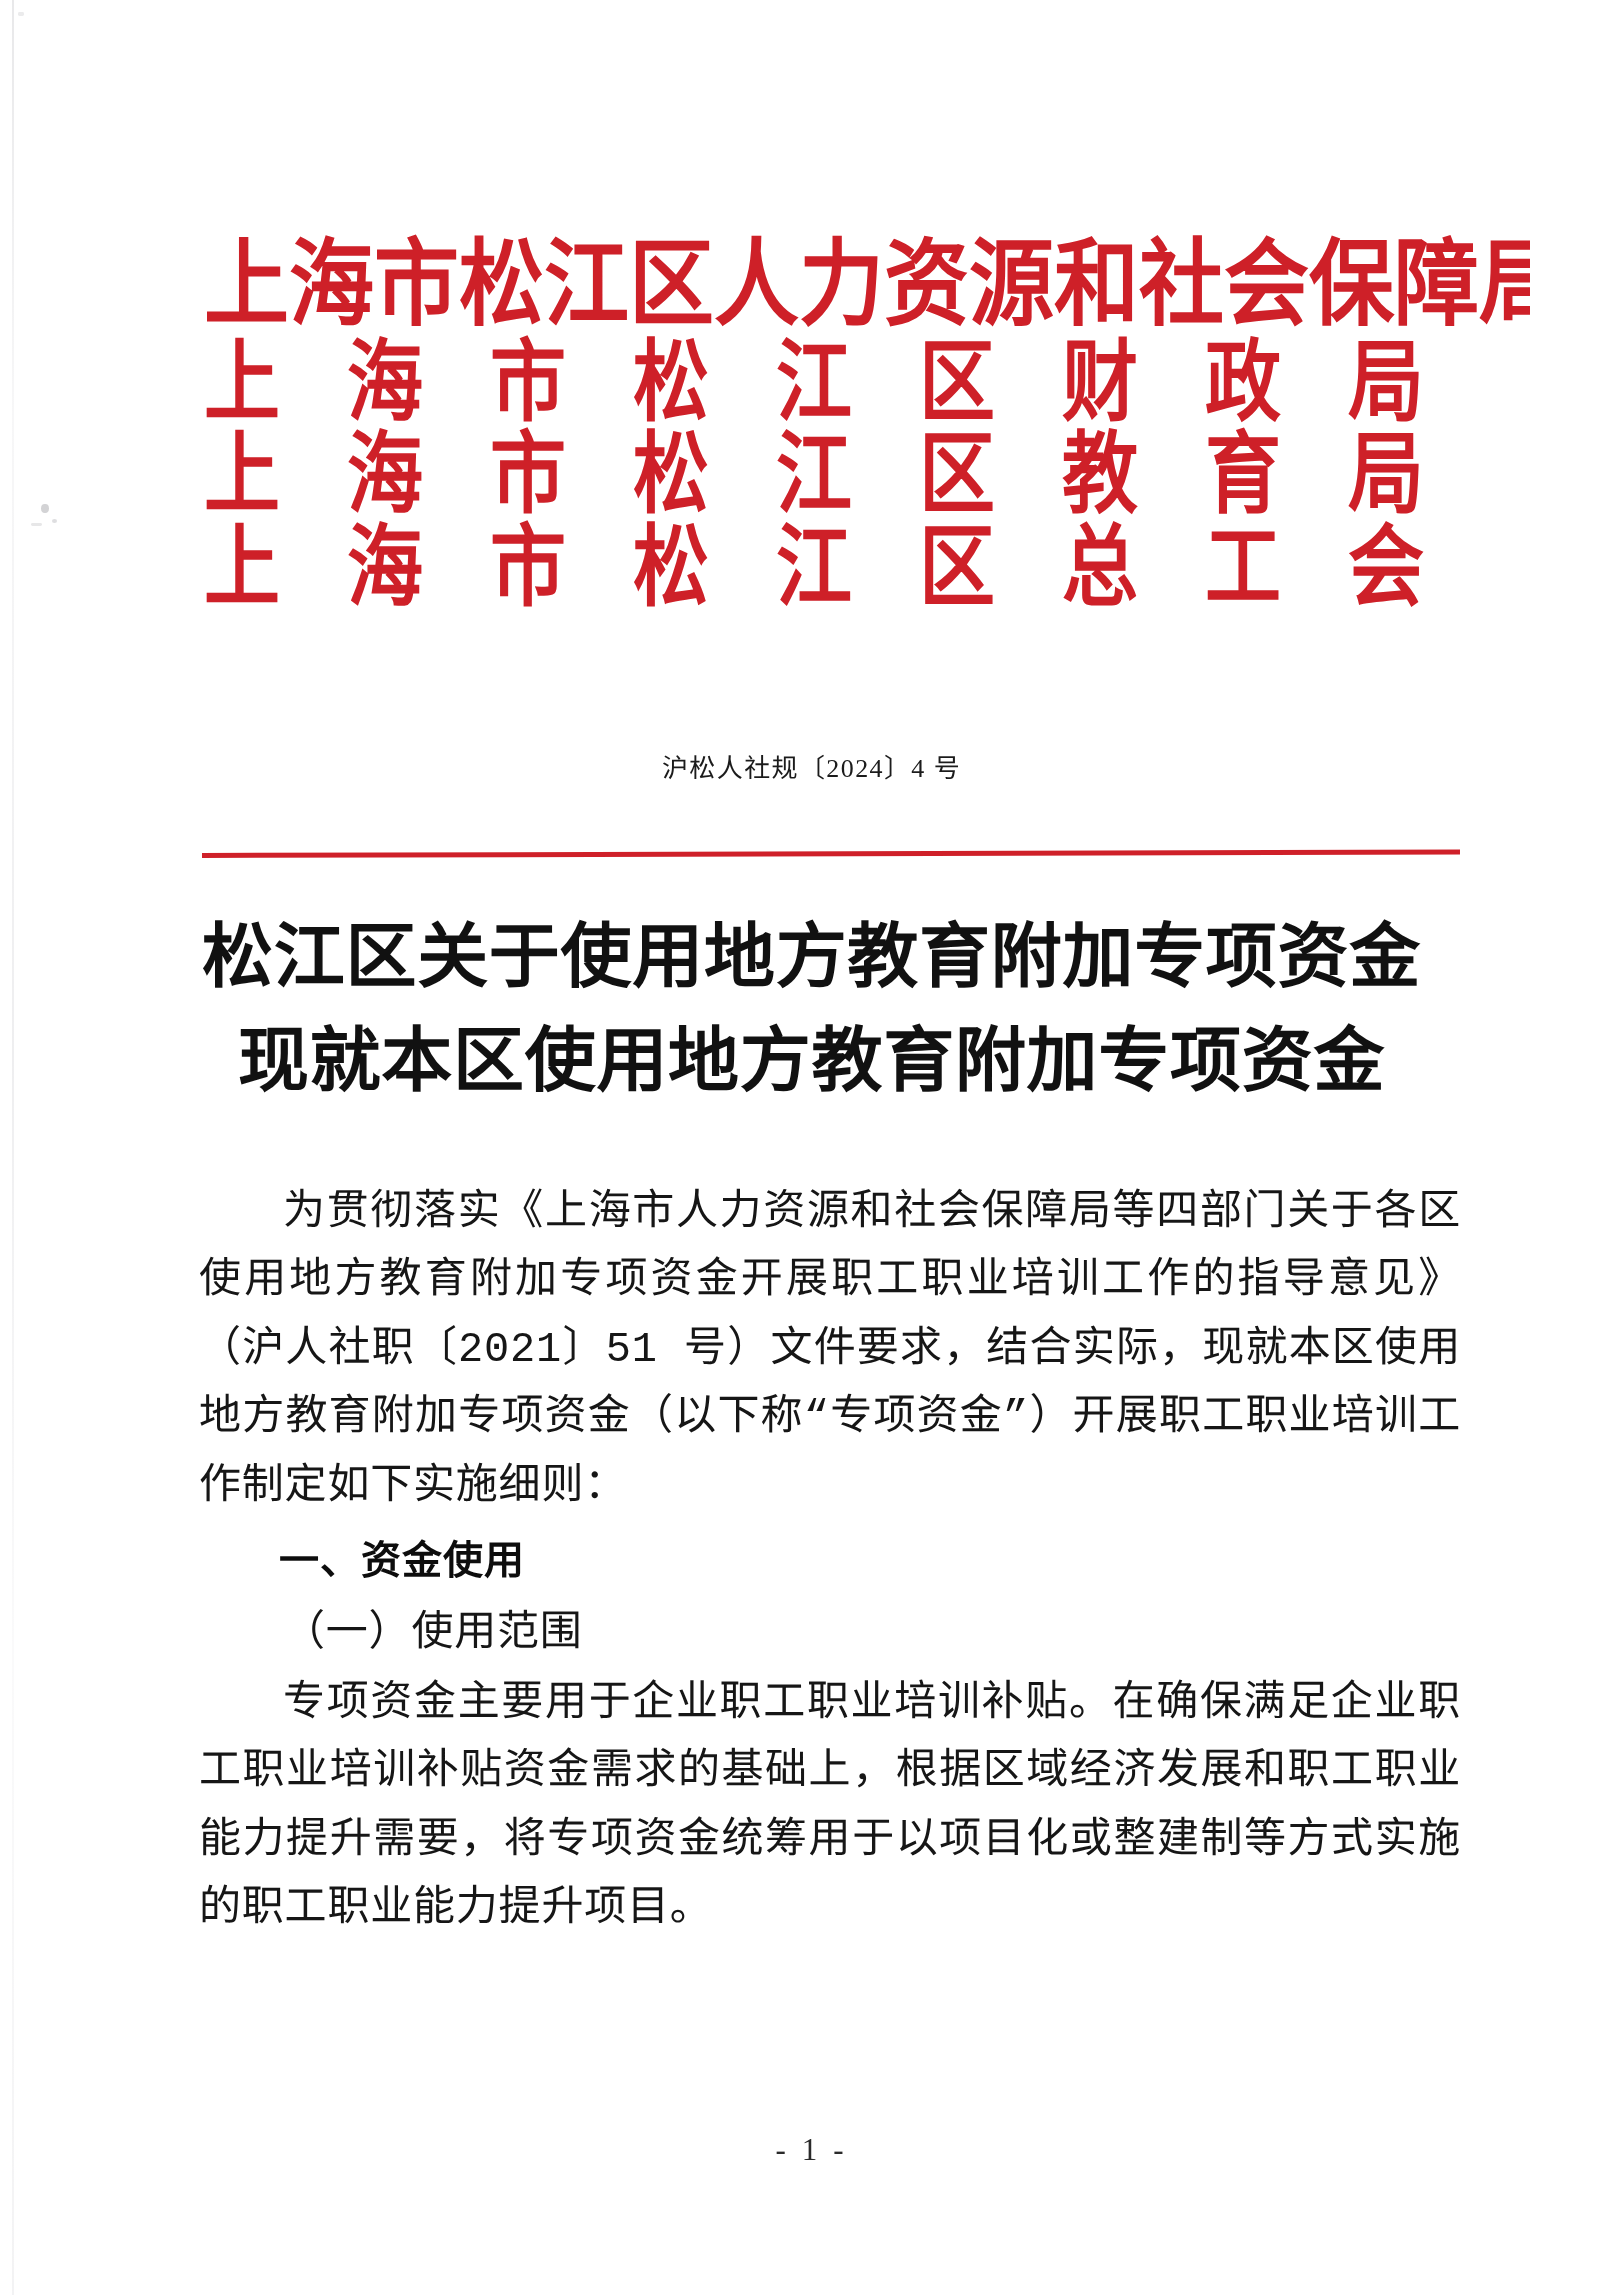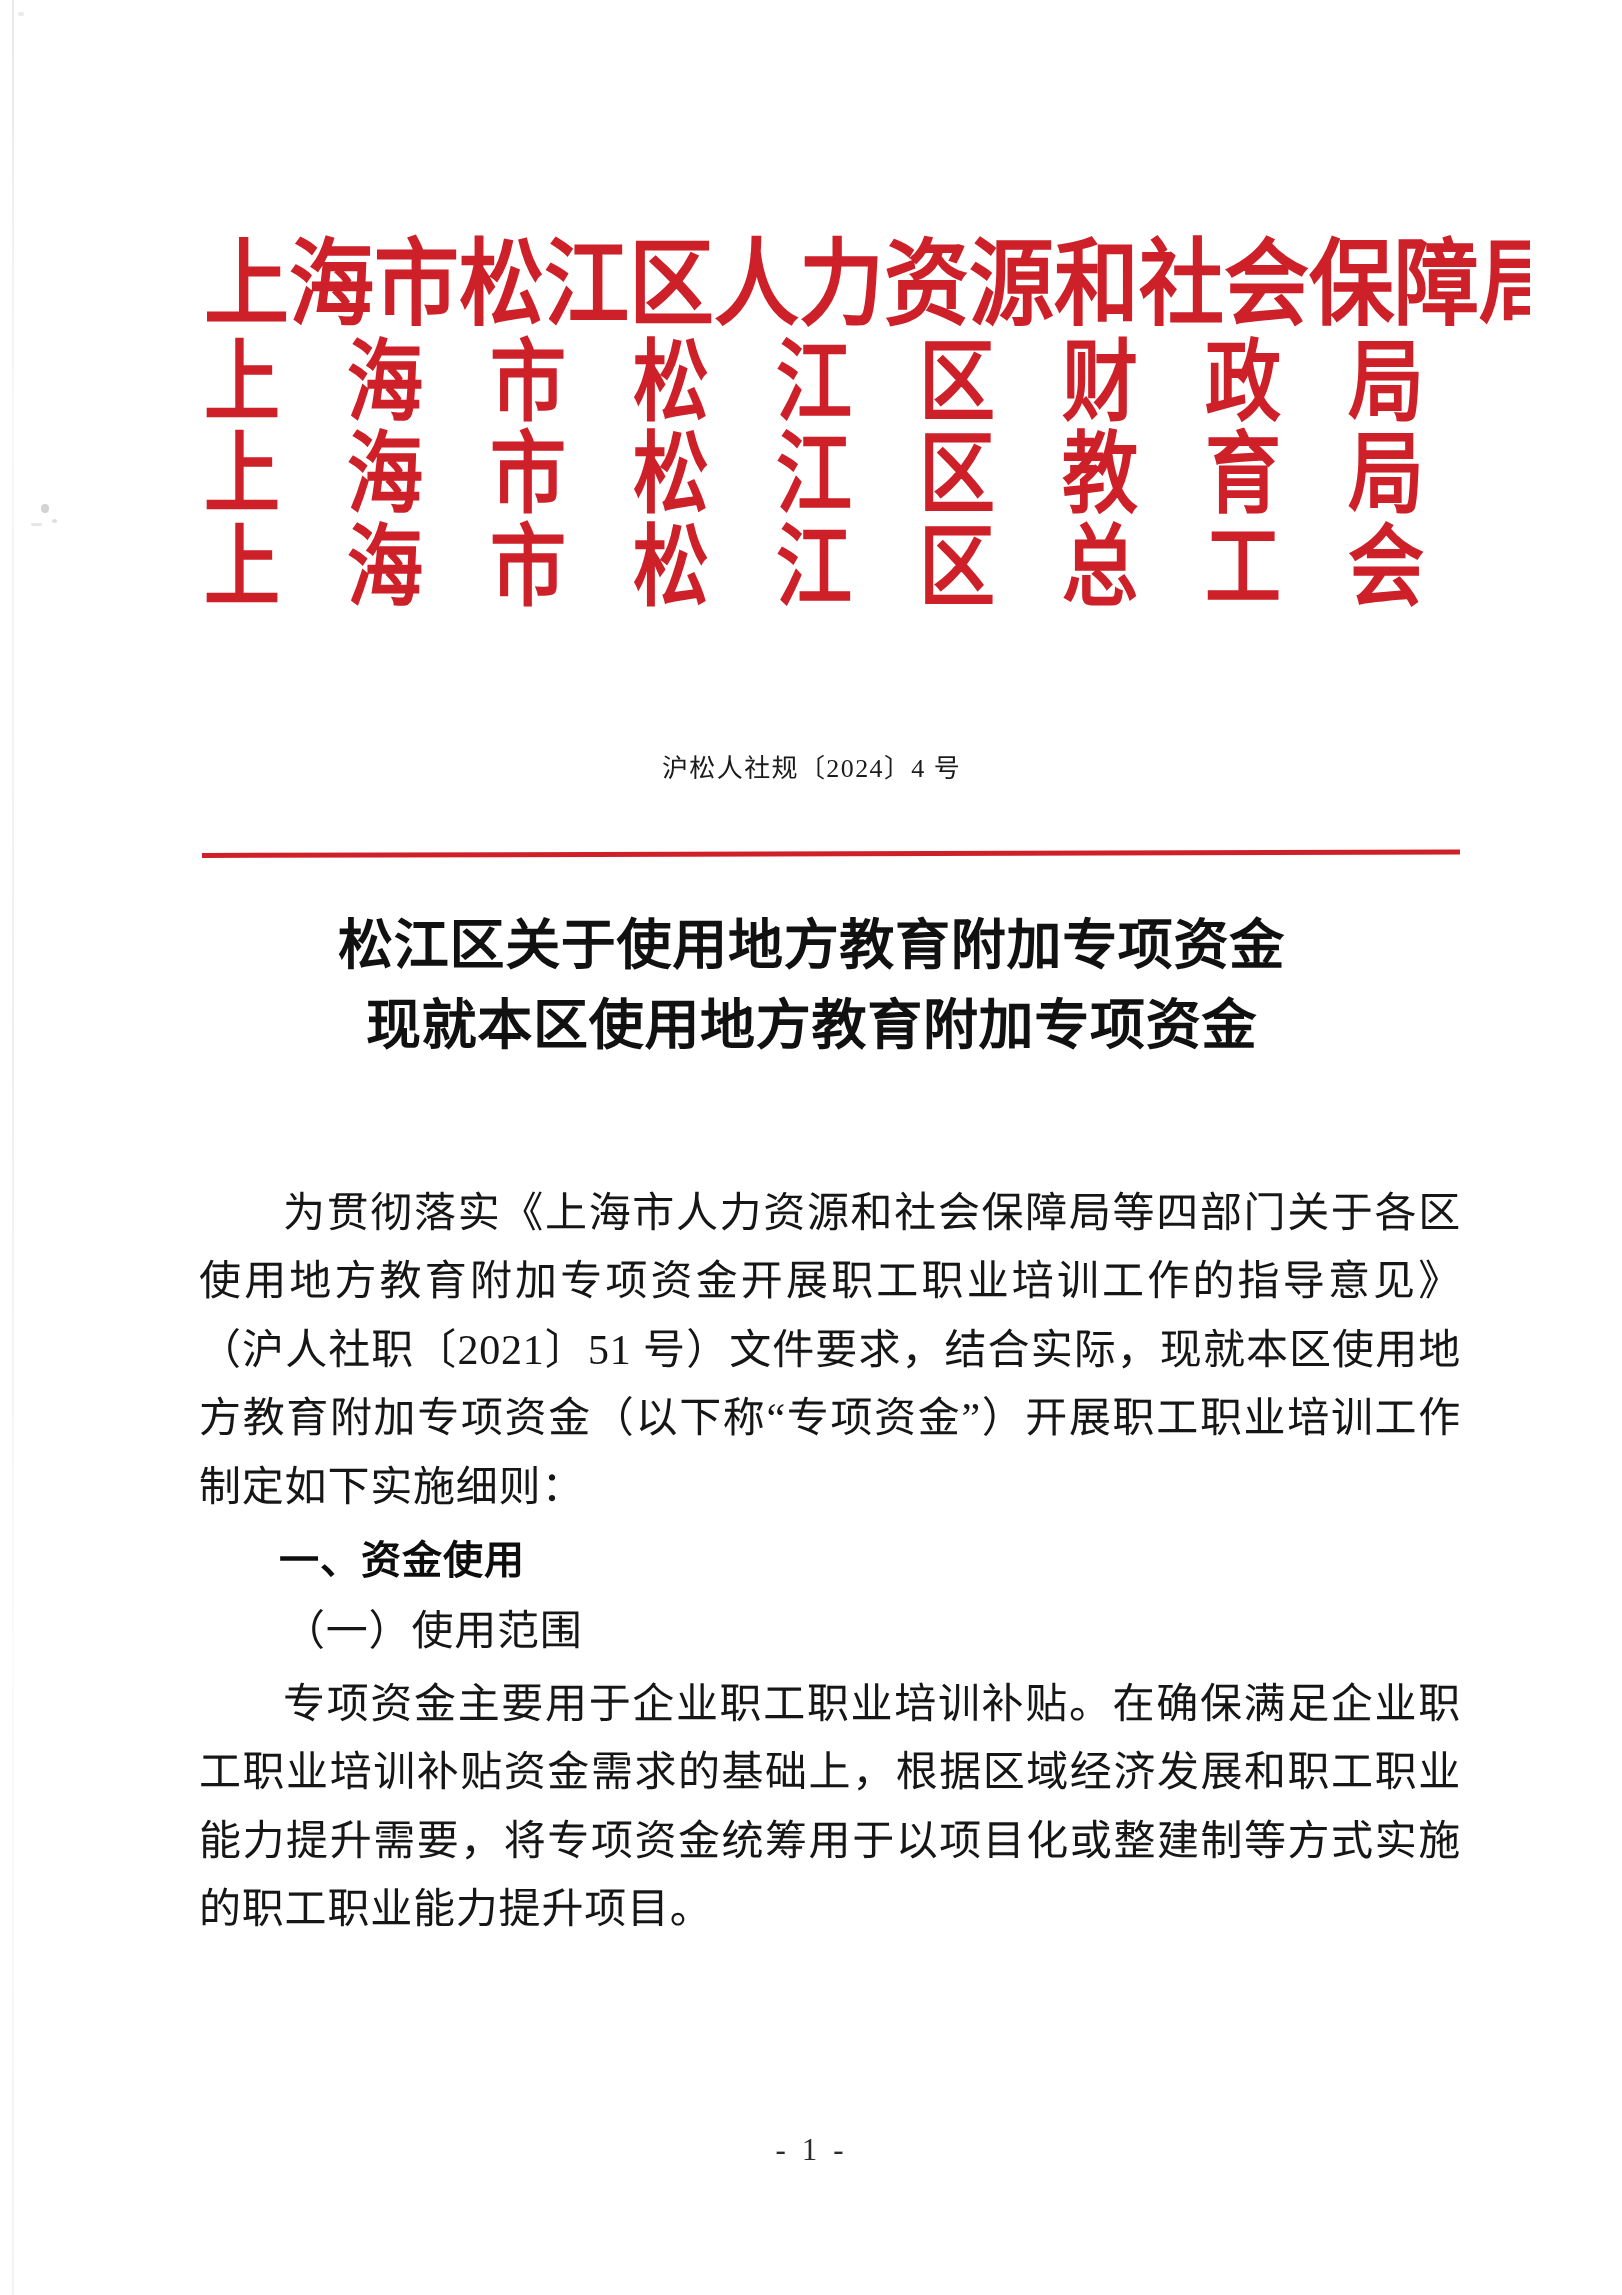--- a/index.html
+++ b/index.html
@@ -105,21 +105,21 @@
 
   
   .doc-title {
     position: absolute;
     left: 0;
     top: 906px;
     width: 1623px;
     text-align: center;
     color: #111111;
     font-weight: 700;
-    font-size: 55px;
+    font-size: 71px;
     line-height: 1.46;
     letter-spacing: 0.7px;
     font-family: "Liberation Serif", "DejaVu Serif", serif;
   }
   .doc-title .tline { display: block; }
 
   
   .body-area {
     position: absolute;
     left: 199px;
@@ -128,21 +128,21 @@
   }
 
   .para {
     font-size: 42px;
     line-height: 1.63;
     color: #161616;
     text-align: justify;
     text-indent: 2em;
     letter-spacing: 0.8px;
     margin: 0 0 2.7px 0;
-    font-family: Liberation Serif, serif;
+    font-family: Liberation Mono, monospace;
   }
 
   .heading-1 {
     font-size: 40px;
     line-height: 1.63;
     color: #0d0d0d;
     font-weight: 700;
     text-indent: 2em;
     letter-spacing: 1px;
     margin: 6.8px 0 4.1px 0;

